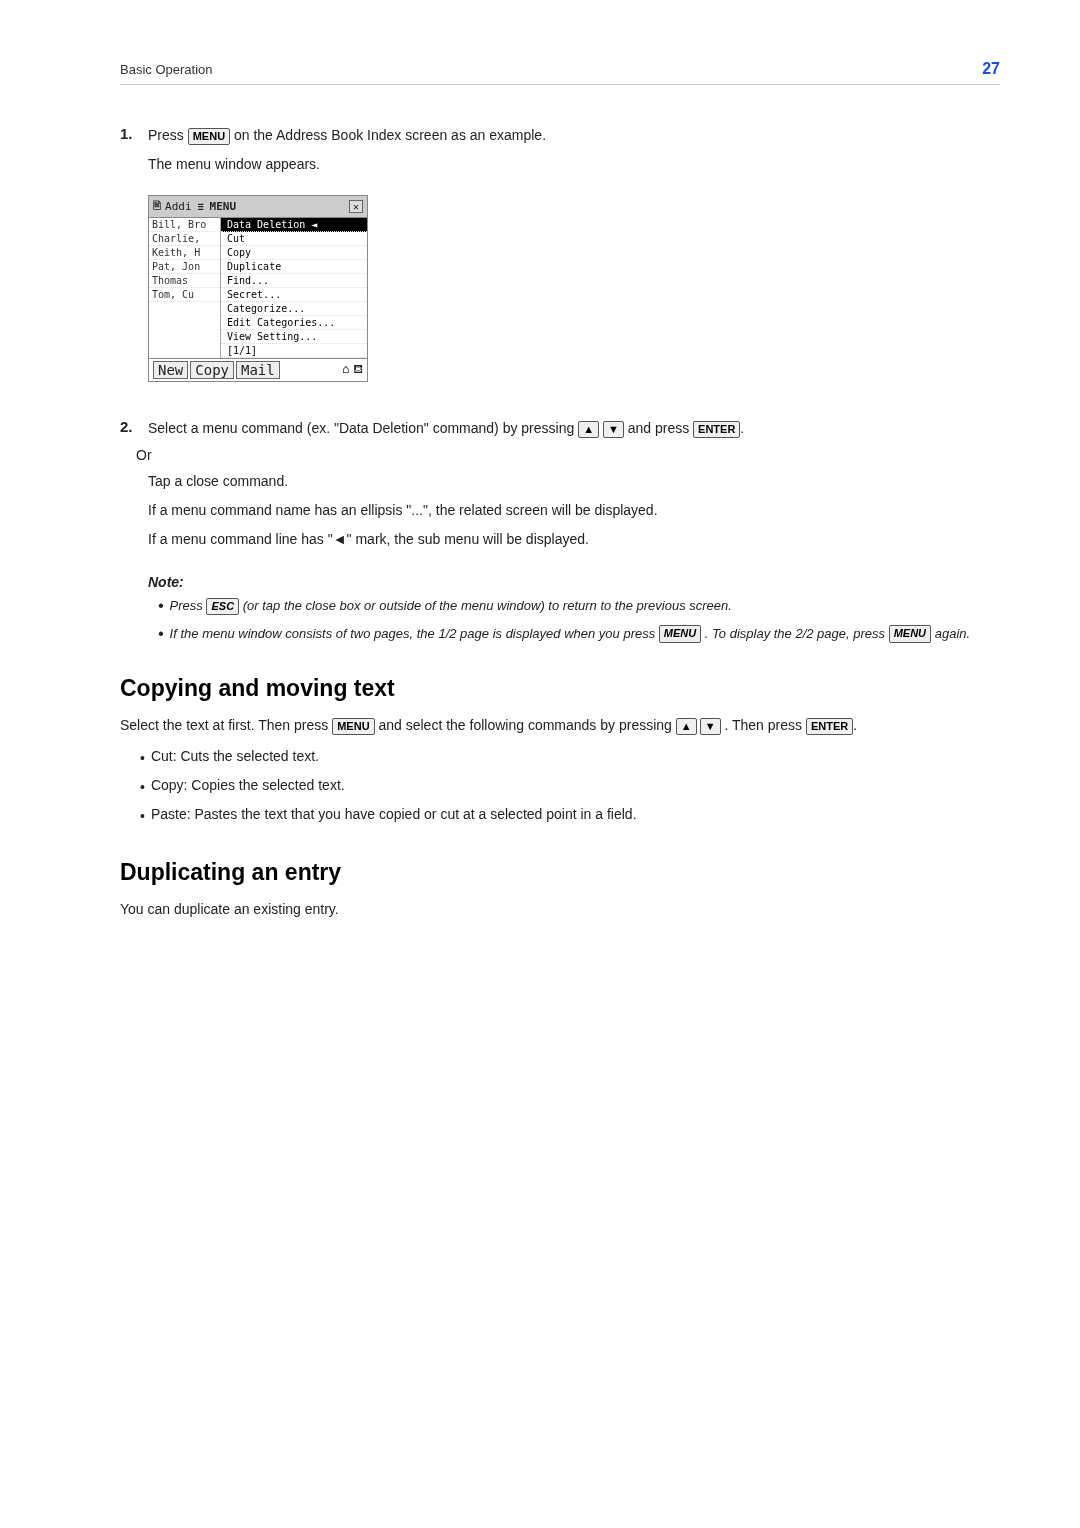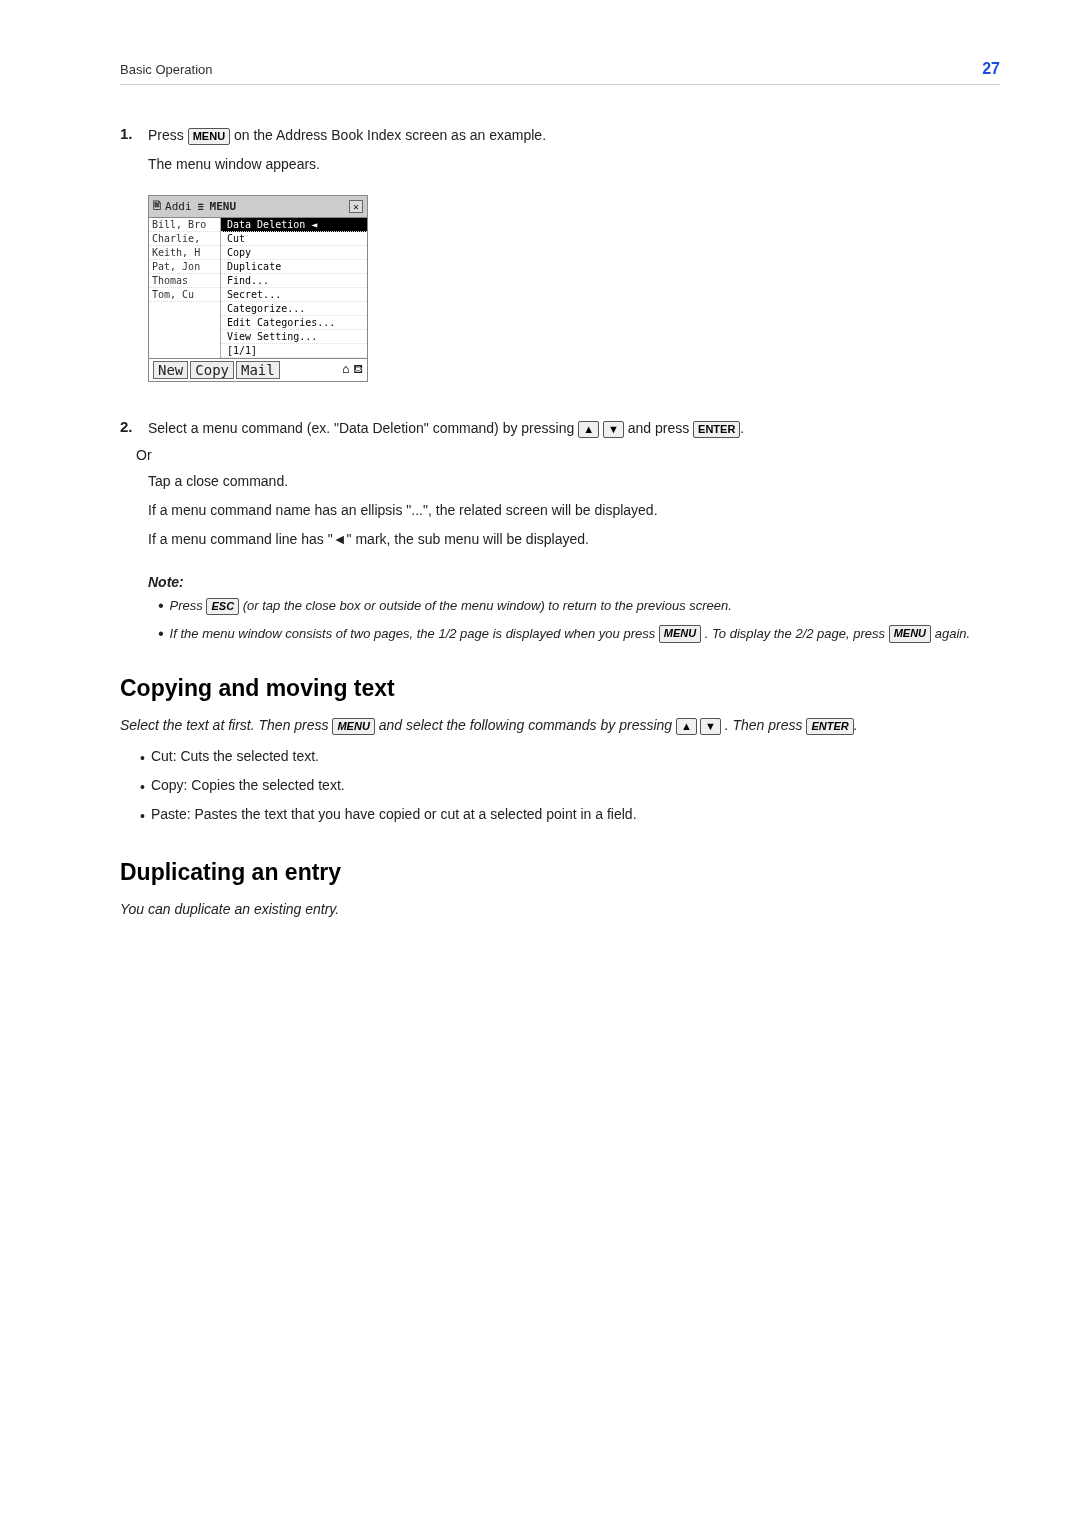--- a/index.html
+++ b/index.html
@@ -191,21 +191,20 @@
       display: flex;
       gap: 4px;
       font-size: 12px;
     }
 
     
     .para {
       font-size: 14px;
       line-height: 1.6;
       margin-bottom: 10px;
-      font-style: italic;
     }
 
     .or-line {
       margin-left: 16px;
       margin-bottom: 8px;
       font-size: 14px;
     }
 
     
     .note-section {

